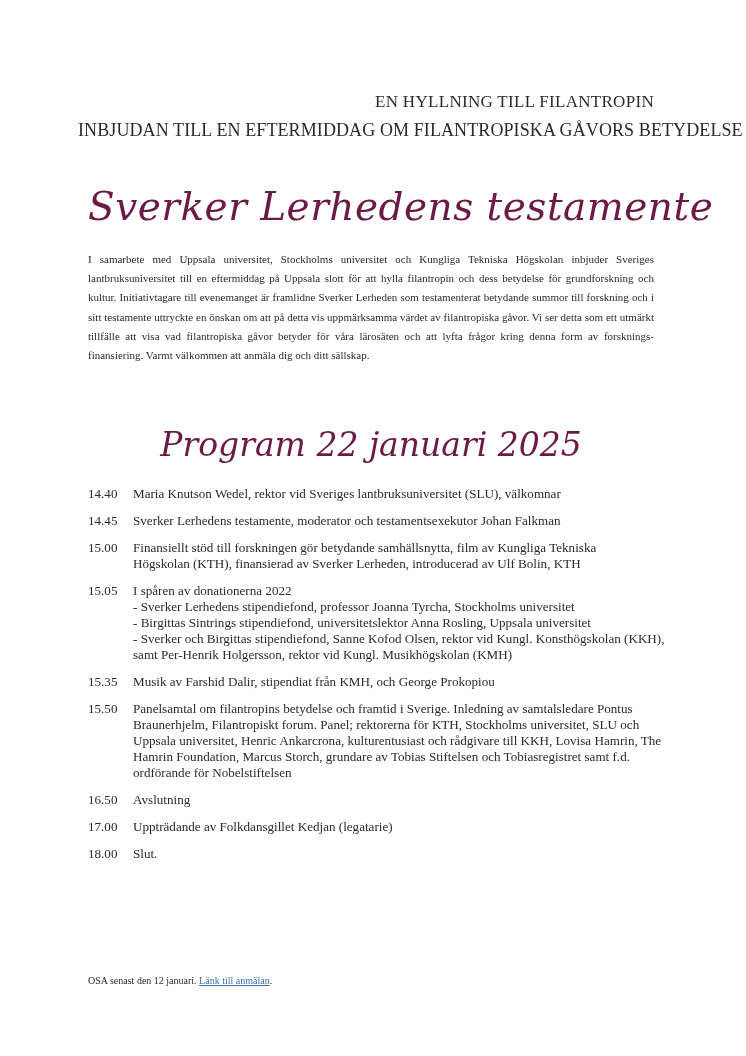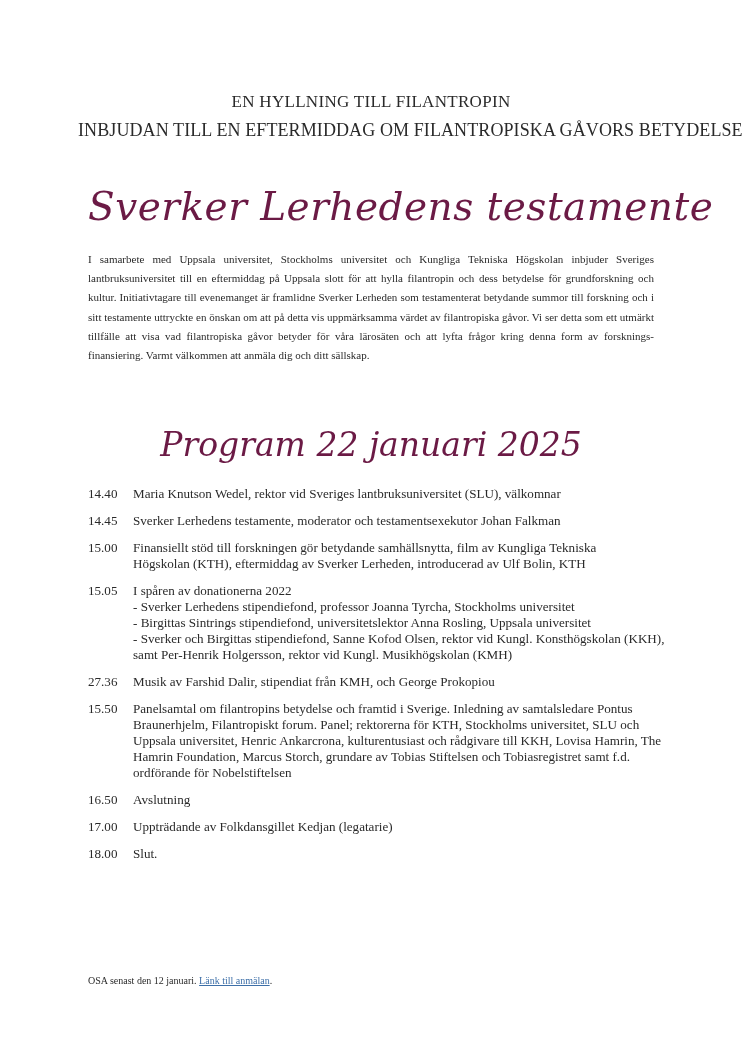--- a/index.html
+++ b/index.html
@@ -19,21 +19,21 @@
       position: absolute;
       left: 88px;
       top: 0;
       width: 566px;
     }
     .kicker {
       position: absolute;
       top: 92px;
       left: 0;
       width: 566px;
-      text-align: center;
+      text-align: right;
       font-size: 17px;
       letter-spacing: 0.3px;
       color: #2a2a2a;
       font-family: Liberation Serif, serif;
     }
     .subkicker {
       position: absolute;
       top: 120px;
       left: -10px;
       width: 586px;
@@ -127,33 +127,33 @@
     <div class="row">
       <span class="time">14.40</span>
       <span class="desc">Maria Knutson Wedel, rektor vid Sveriges lantbruksuniversitet (SLU), välkomnar</span>
     </div>
     <div class="row">
       <span class="time">14.45</span>
       <span class="desc">Sverker Lerhedens testamente, moderator och testamentsexekutor Johan Falkman</span>
     </div>
     <div class="row" style="padding-right:60px;">
       <span class="time">15.00</span>
-      <span class="desc">Finansiellt stöd till forskningen gör betydande samhällsnytta, film av Kungliga Tekniska Högskolan (KTH), eftermiddag av Sverker Lerheden, introducerad av Ulf Bolin, KTH</span>
+      <span class="desc">Finansiellt stöd till forskningen gör betydande samhällsnytta, film av Kungliga Tekniska Högskolan (KTH), finansierad av Sverker Lerheden, introducerad av Ulf Bolin, KTH</span>
     </div>
     <div class="row">
       <span class="time">15.05</span>
       <span class="desc">
         <span class="sub">I spåren av donationerna 2022</span>
         <span class="sub">- Sverker Lerhedens stipendiefond, professor Joanna Tyrcha, Stockholms universitet</span>
         <span class="sub">- Birgittas Sintrings stipendiefond, universitetslektor Anna Rosling, Uppsala universitet</span>
         <span class="sub">- Sverker och Birgittas stipendiefond, Sanne Kofod Olsen, rektor vid Kungl. Konsthögskolan (KKH), samt Per-Henrik Holgersson, rektor vid Kungl. Musikhögskolan (KMH)</span>
       </span>
     </div>
     <div class="row">
-      <span class="time">27.36</span>
+      <span class="time">15.35</span>
       <span class="desc">Musik av Farshid Dalir, stipendiat från KMH, och George Prokopiou</span>
     </div>
     <div class="row">
       <span class="time">15.50</span>
       <span class="desc">Panelsamtal om filantropins betydelse och framtid i Sverige. Inledning av samtalsledare Pontus Braunerhjelm, Filantropiskt forum. Panel; rektorerna för KTH, Stockholms universitet, SLU och Uppsala universitet, Henric Ankarcrona, kulturentusiast och rådgivare till KKH, Lovisa Hamrin, The Hamrin Foundation, Marcus Storch, grundare av Tobias Stiftelsen och Tobiasregistret samt f.d. ordförande för Nobelstiftelsen</span>
     </div>
     <div class="row">
       <span class="time">16.50</span>
       <span class="desc">Avslutning</span>
     </div>

